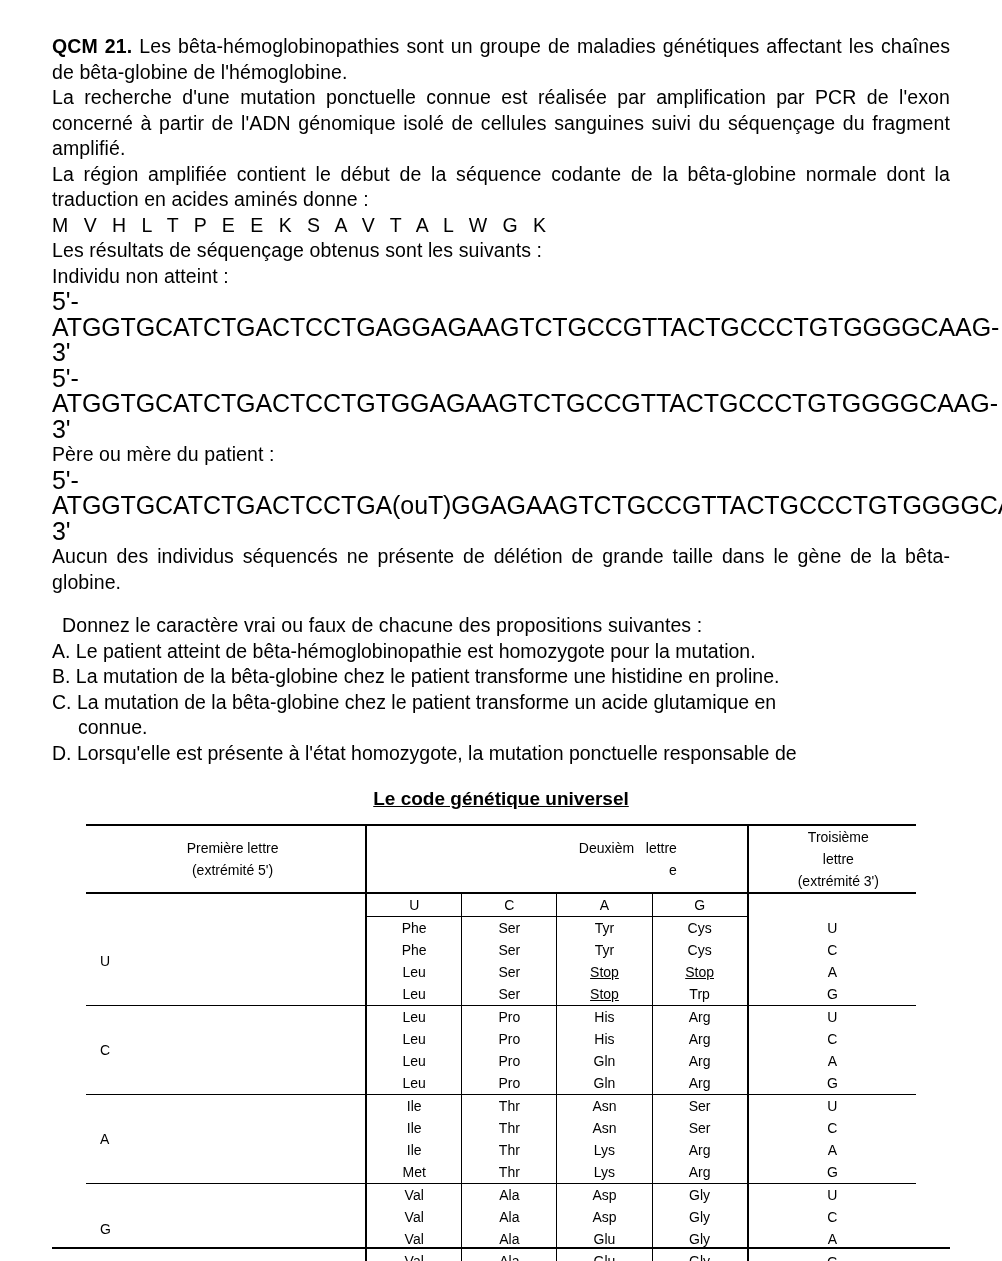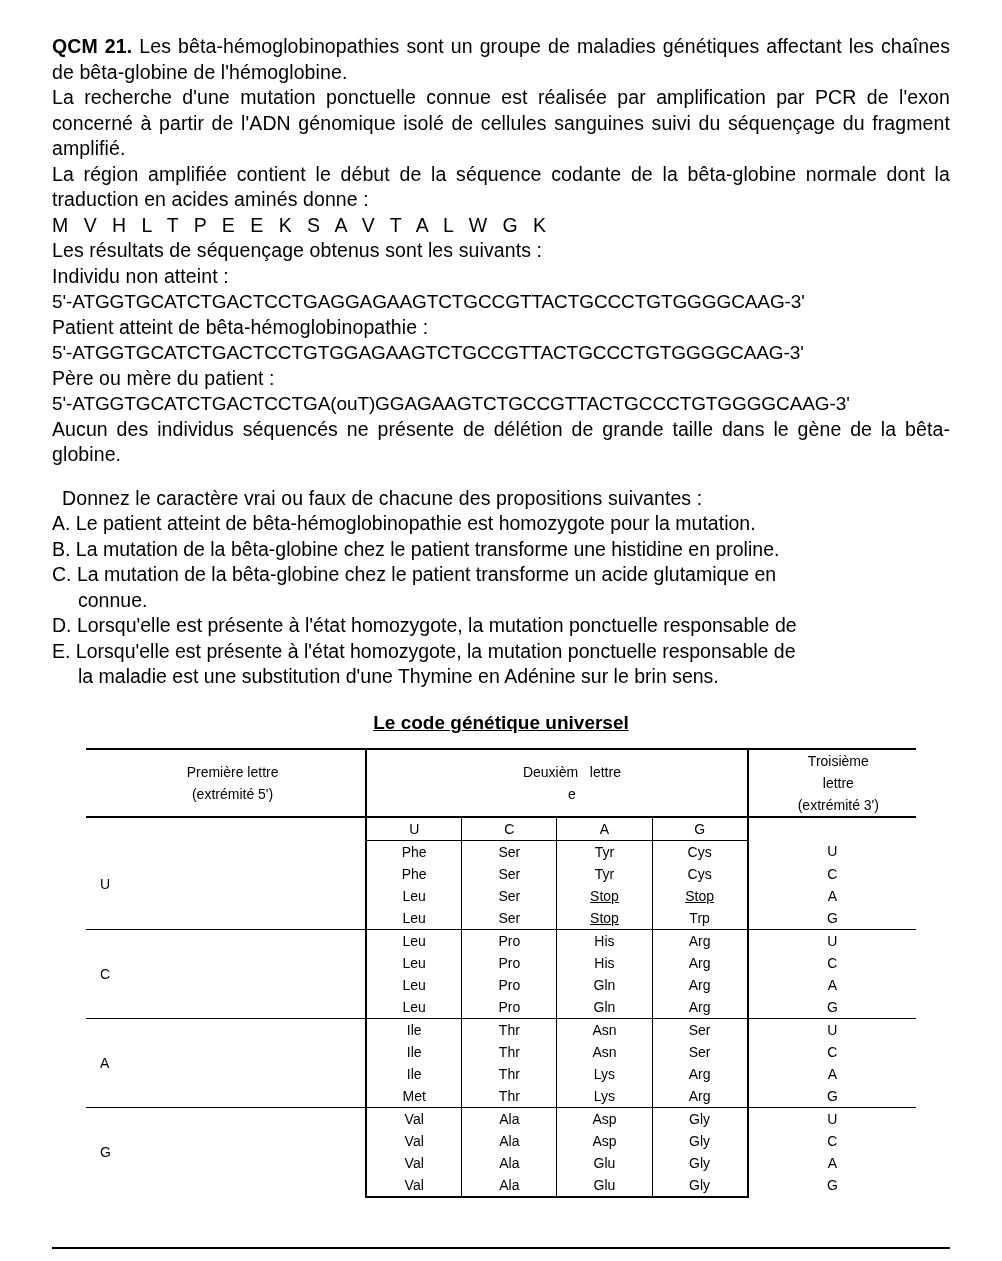--- a/index.html
+++ b/index.html
@@ -37,21 +37,21 @@
   }
   .para.nojust { text-align: left; }
   .bold { font-weight: bold; }
   .aa-seq {
     font-size: 19.5px;
     line-height: 25.5px;
     letter-spacing: 5px;
     margin: 0;
   }
   .seq {
-    font-size: 19px;
+    font-size: 25px;
     line-height: 25.5px;
     margin: 0;
     letter-spacing: -0.1px;
   }
   .spacer-md { height: 18px; }
   .list {
     margin: 0;
     padding: 0;
     list-style: none;
   }
@@ -98,21 +98,21 @@
   .hdr-first {
     padding-left: 14px !important;
     width: 253px;
   }
   .hdr-mid {
     text-align: center !important;
     position: relative;
   }
   .hdr-mid .lbl {
     display: inline-block;
-    text-align: center;
+    text-align: right;
     width: 210px;
     padding-left: 30px;
   }
   .hdr-third {
     padding-left: 12px !important;
     width: 148px;
   }
   .tbl-top { border-top: 2px solid #000; }
   .tbl-bot { border-bottom: 2px solid #000; }
   .vline-l { border-left: 2px solid #000; }
@@ -154,21 +154,20 @@
 
     <p class="para">La région amplifiée contient le début de la séquence codante de la bêta-globine normale dont la traduction en acides aminés donne :</p>
 
     <p class="aa-seq">M V H L T P E E K S A V T A L W G K</p>
 
     <p class="para nojust">Les résultats de séquençage obtenus sont les suivants :</p>
 
     <p class="para nojust">Individu non atteint :</p>
     <p class="seq">5'-ATGGTGCATCTGACTCCTGAGGAGAAGTCTGCCGTTACTGCCCTGTGGGGCAAG-3'</p>
 
-    <p class="para nojust">Patient atteint de bêta-hémoglobinopathie :</p>
     <p class="seq">5'-ATGGTGCATCTGACTCCTGTGGAGAAGTCTGCCGTTACTGCCCTGTGGGGCAAG-3'</p>
 
     <p class="para nojust">Père ou mère du patient :</p>
     <p class="seq">5'-ATGGTGCATCTGACTCCTGA(ouT)GGAGAAGTCTGCCGTTACTGCCCTGTGGGGCAAG-3'</p>
 
     <p class="para">Aucun des individus séquencés ne présente de délétion de grande taille dans le gène de la bêta-globine.</p>
 
     <div class="spacer-md"></div>
 
     <p class="para nojust" style="padding-left:10px;">Donnez le caractère vrai ou faux de chacune des propositions suivantes :</p>
@@ -183,25 +182,20 @@
         <span>La mutation de la bêta-globine chez le patient transforme une histidine en proline.</span>
       </li>
       <li>
         <span>C.</span>
         <span>La mutation de la bêta-globine chez le patient transforme un acide glutamique en</span>
         <span class="cont">connue.</span>
       </li>
       <li>
         <span>D.</span>
         <span>Lorsqu'elle est présente à l'état homozygote, la mutation ponctuelle responsable de</span>
-      </li>
-      <li>
-        <span>E.</span>
-        <span>Lorsqu'elle est présente à l'état homozygote, la mutation ponctuelle responsable de</span>
-        <span class="cont">la maladie est une substitution d'une Thymine en Adénine sur le brin sens.</span>
       </li>
     </ul>
 
     <div class="spacer-md"></div>
 
     <p class="table-title">Le code génétique universel</p>
 
     <table class="code">
       <tbody>
           <tr class="hdr-row">

